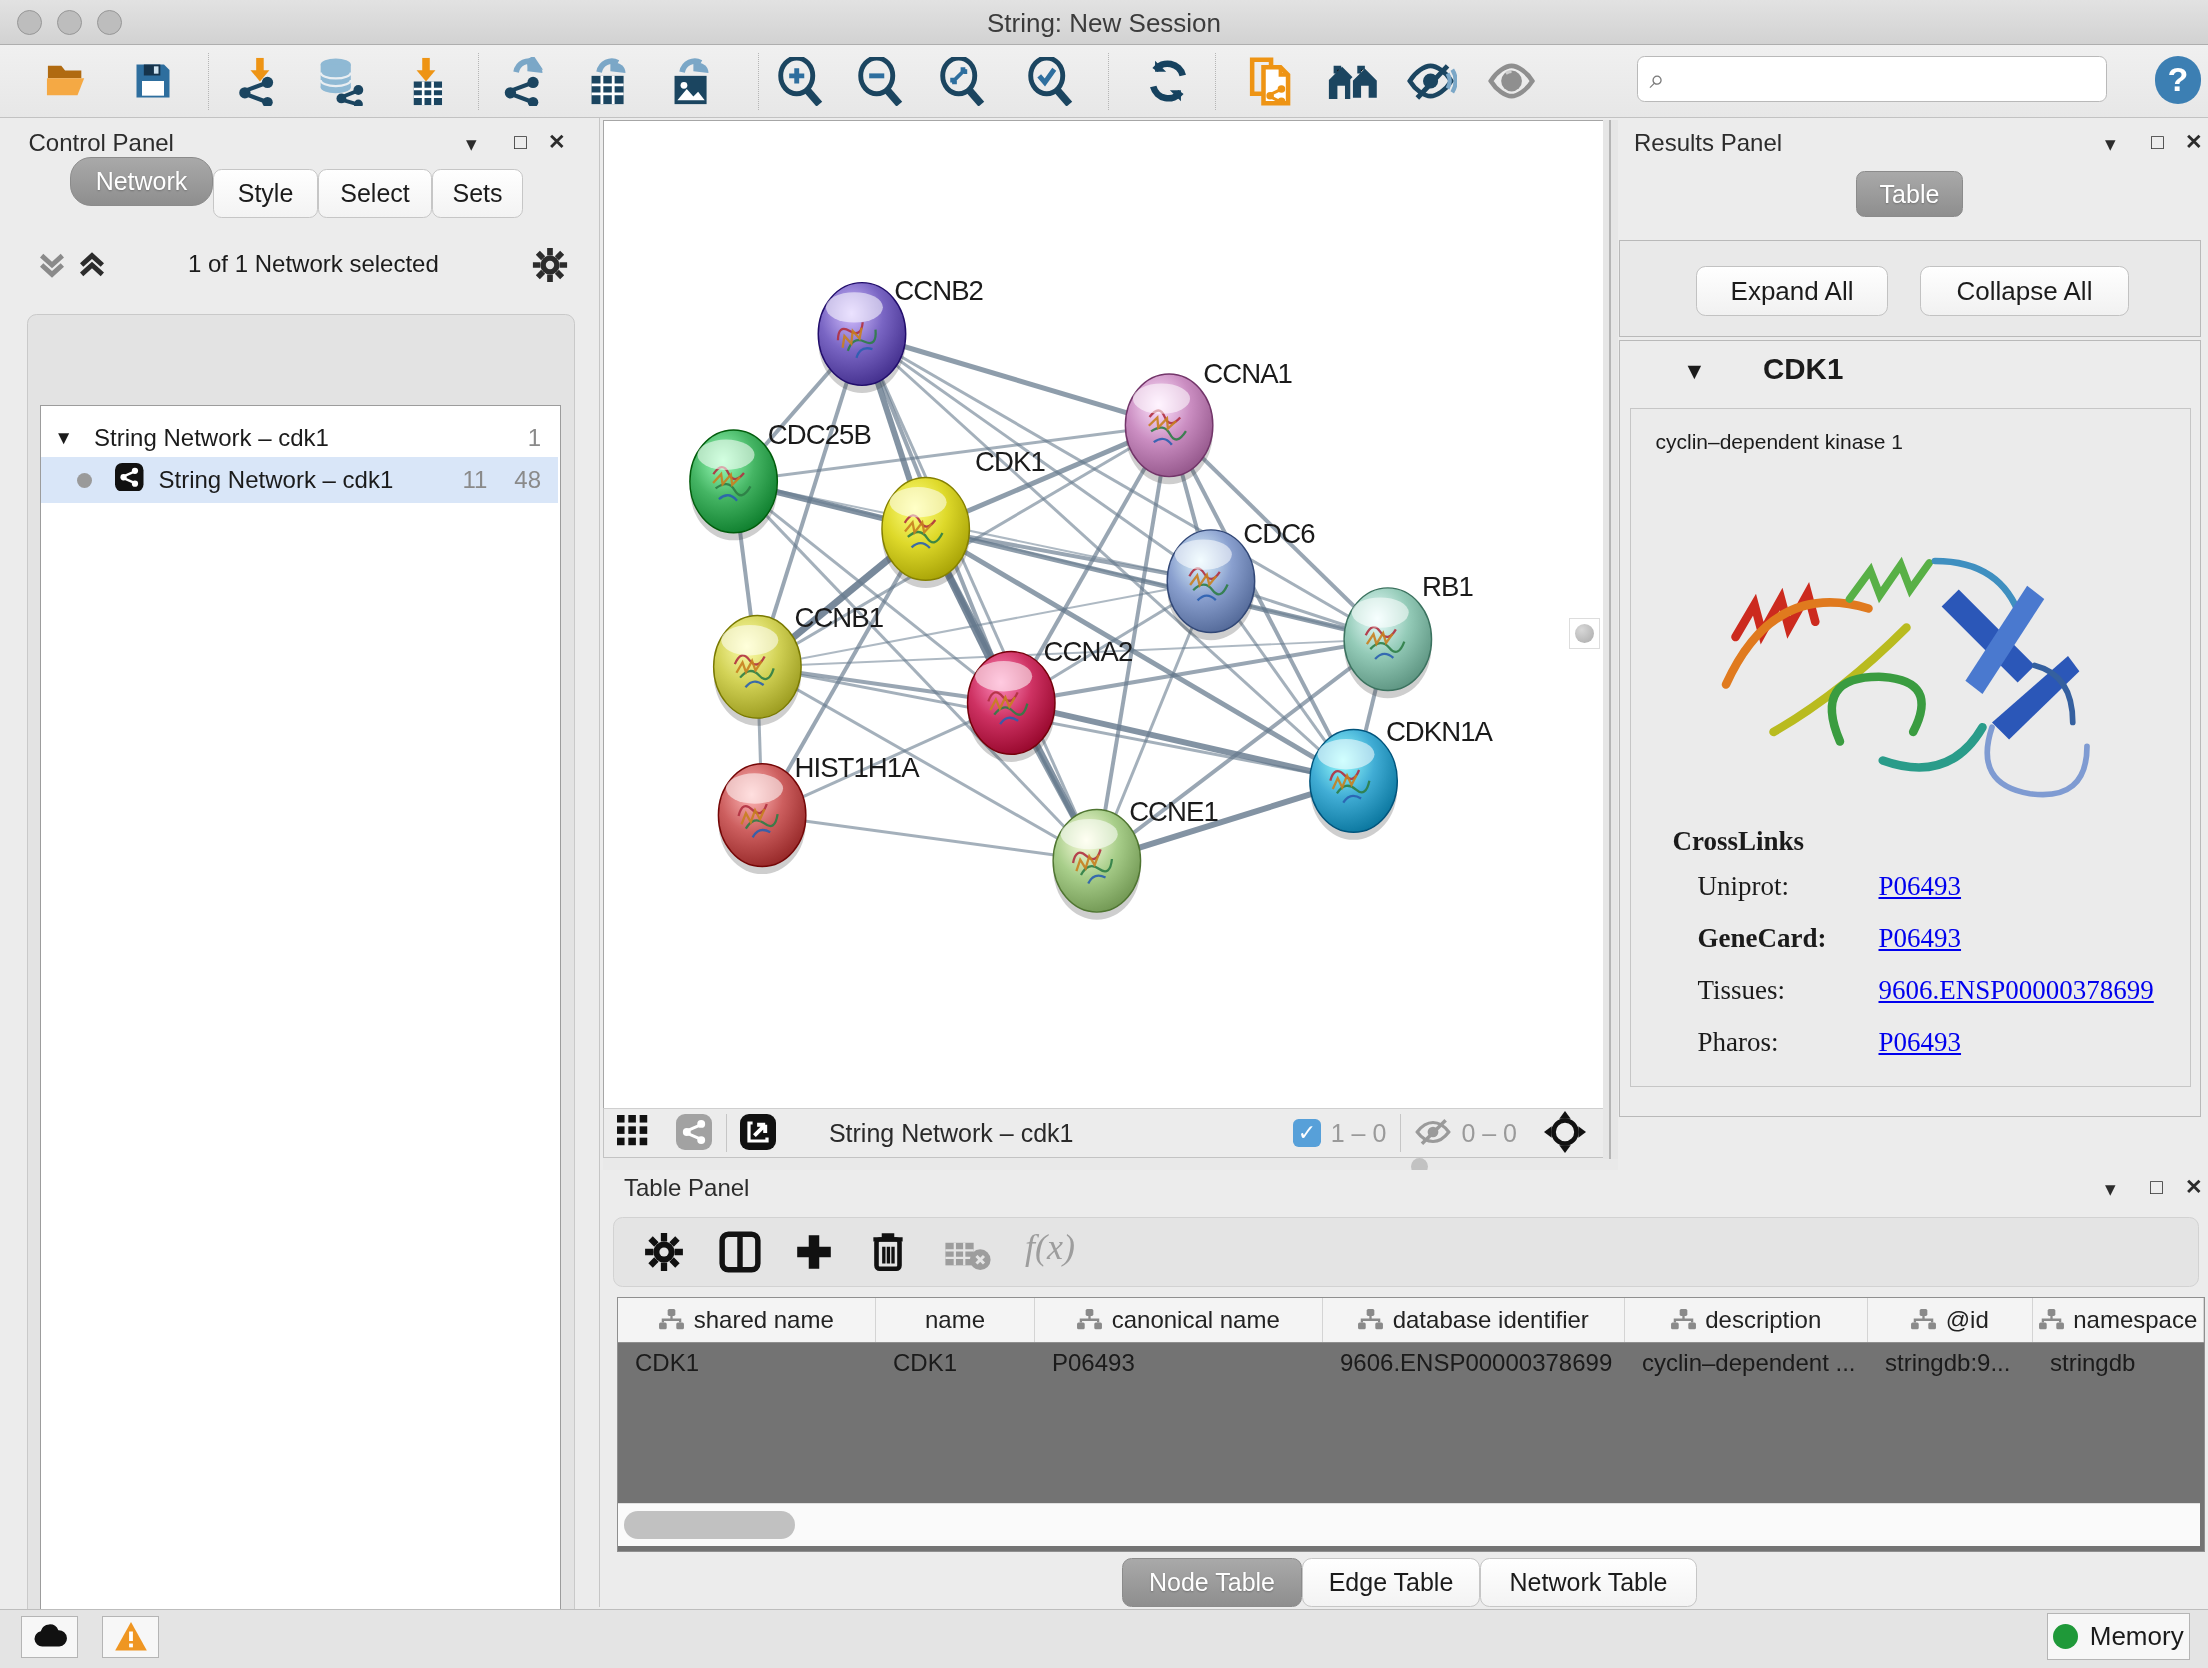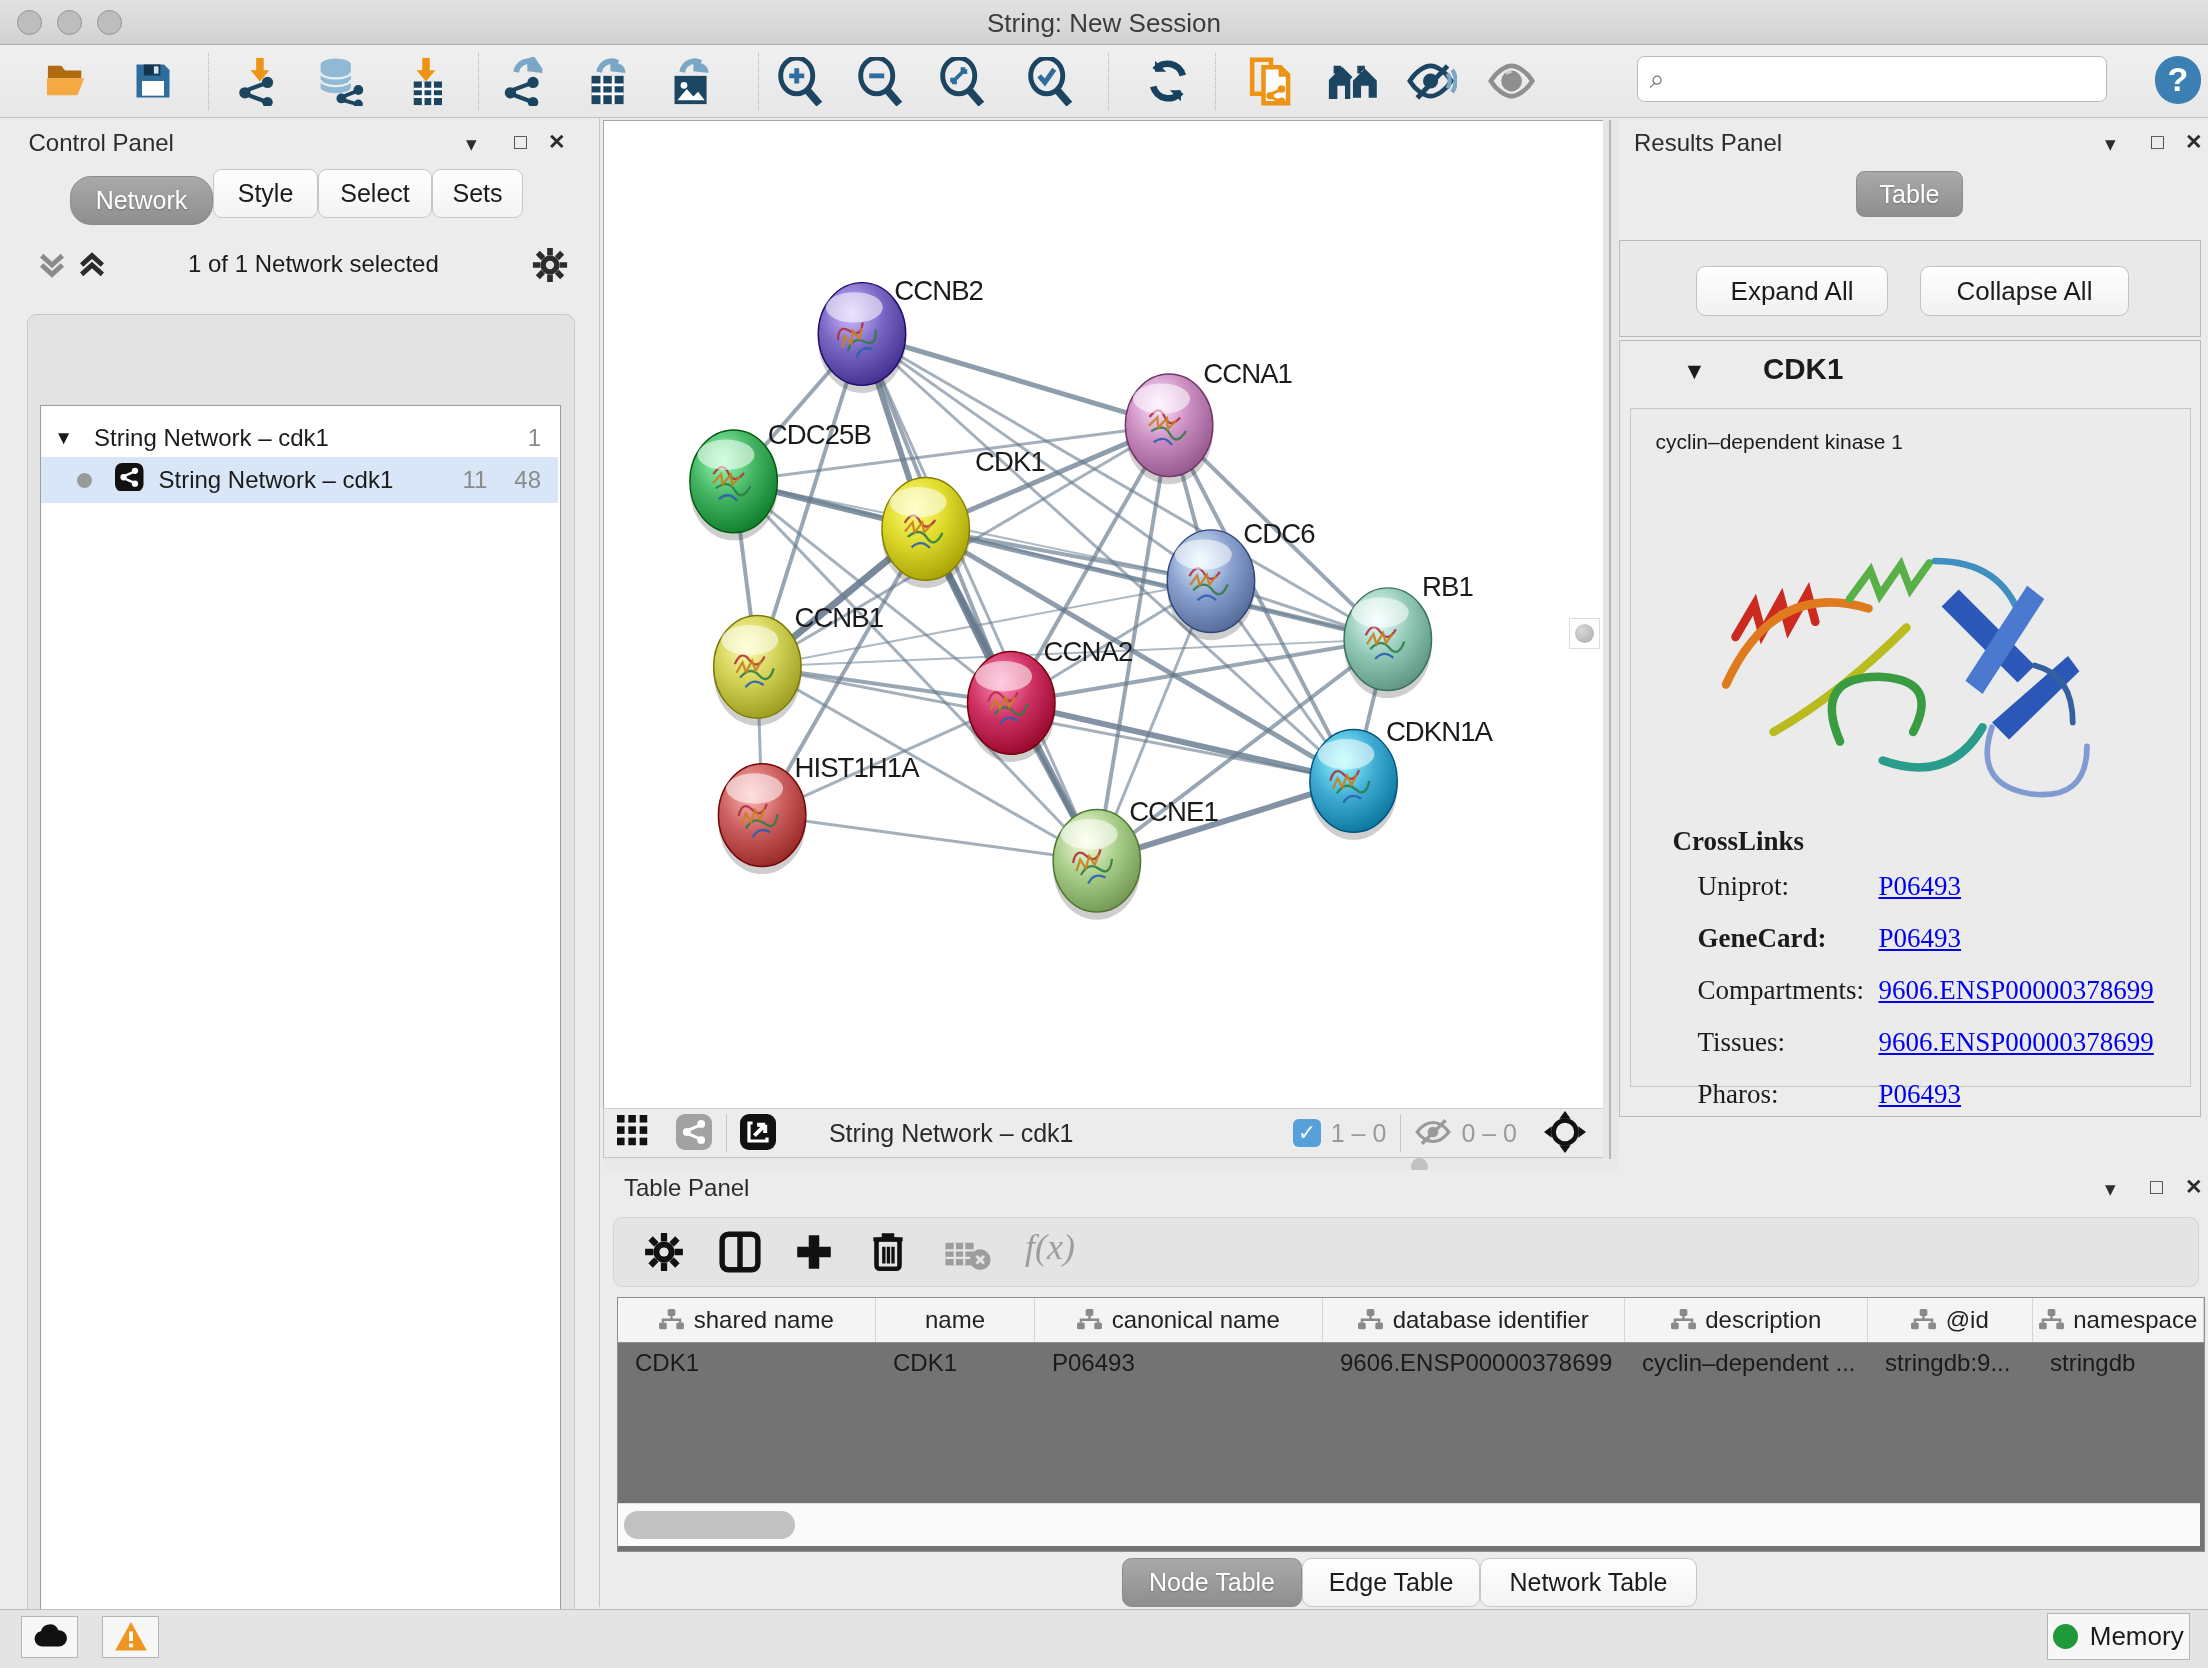--- a/index.html
+++ b/index.html
@@ -259,21 +259,21 @@
 </div>
 
 <div class="abs" style="left:0;top:118px;width:599px;height:1489px;background:#ececec;border-right:1px solid #c6c6c6;">
   <span class="abs panel-title" style="left:28.5px;top:11.4px;">Control Panel</span>
   <span class="abs win-ico" style="left:466px;top:15px;">▾</span>
   <span class="abs win-ico" style="left:514px;top:13.3px;">□</span>
   <span class="abs win-ico" style="left:548px;top:13.3px;font-weight:bold;">✕</span>
 
   <div class="abs cp-box"></div>
 
-  <div class="abs tab sel" style="left:70px;top:58px;width:143px;border-radius:21px;">
+  <div class="abs tab sel" style="left:70px;top:39px;width:143px;border-radius:21px;">
       <span>Network</span>
     </div>
   <div class="abs tab" style="left:213px;top:51px;width:105px;">
       <span>Style</span>
     </div>
   <div class="abs tab" style="left:318px;top:51px;width:114px;">
       <span>Select</span>
     </div>
   <div class="abs tab" style="left:432px;top:51px;width:91px;">
       <span>Sets</span>
@@ -681,21 +681,20 @@
         <polygon points="355,120 290,220 272,206 337,106" fill="#4a79cf"></polygon>
         <polygon points="300,250 380,180 392,196 318,268" fill="#2b57b8"></polygon>
         <path d="M300 255 q-20 60 40 70 q60 8 60-50" stroke="#7f9bd2" stroke-width="6"></path>
         <path d="M345 190 q40 10 40 60" stroke="#35609f" stroke-width="6"></path>
       </g>
     </svg>
     <span class="abs crosslink-row" style="left:42px;top:417px;font-weight:bold;">CrossLinks</span>
     <div id="crosslinks" class="abs" style="left:67px;top:462px;width:476px;">
         <div class="crosslink-row" style="margin-bottom: 21px;"><span style="display: inline-block; width: 181px;">Uniprot:</span><a href="#">P06493</a></div>
         <div class="crosslink-row" style="margin-bottom: 21px;"><span style="display: inline-block; width: 181px; font-weight: bold;">GeneCard:</span><a href="#">P06493</a></div>
-        <div class="crosslink-row" style="margin-bottom: 21px;"><span style="display: inline-block; width: 181px;">Compartments:</span><a href="#">9606.ENSP00000378699</a></div>
         <div class="crosslink-row" style="margin-bottom: 21px;"><span style="display: inline-block; width: 181px;">Tissues:</span><a href="#">9606.ENSP00000378699</a></div>
         <div class="crosslink-row" style="margin-bottom: 21px;"><span style="display: inline-block; width: 181px;">Pharos:</span><a href="#">P06493</a></div>
       </div>
   </div>
 </div>
 
 <div class="abs" style="left:603px;top:1170px;width:1605px;height:436px;background:#ececec;">
   <span class="abs panel-title" style="left:21px;top:3.8px;">Table Panel</span>
   <span class="abs win-ico" style="left:1502px;top:7.6px;">▾</span>
   <span class="abs win-ico" style="left:1547px;top:5.7px;">□</span>

